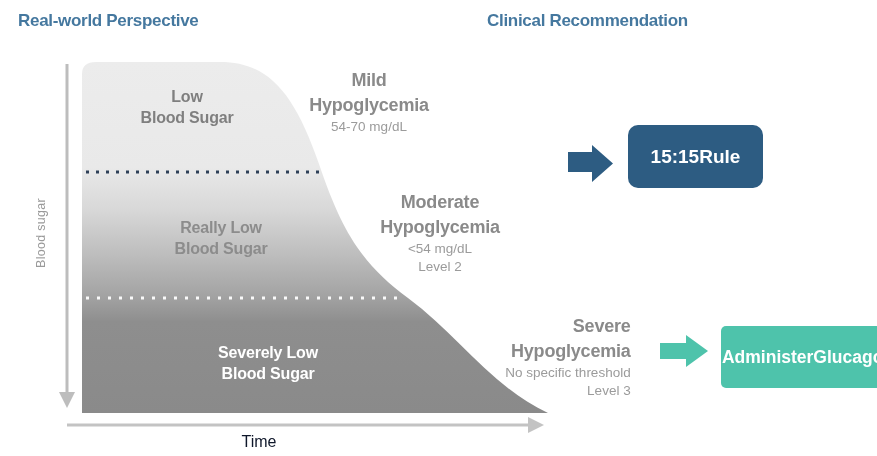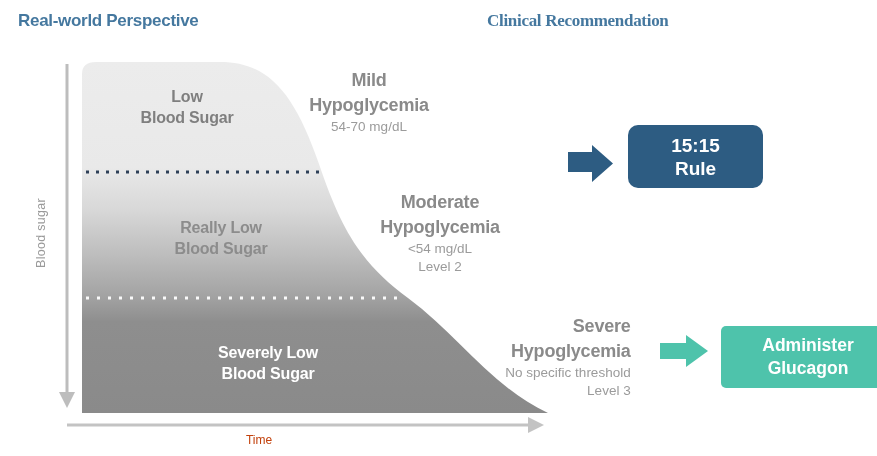--- a/index.html
+++ b/index.html
@@ -22,47 +22,47 @@
   .classification{
     position:absolute;transform:translateX(-50%);text-align:center;white-space:nowrap;
   }
   .classification .cname{
     font-size:18px;font-weight:bold;color:#8a8a8a;line-height:25px;letter-spacing:-0.2px;
   }
   .classification .csub{
     font-size:13.5px;color:#9b9b9b;line-height:17.5px;
   }
   .pill{
-    position:absolute;display:flex;flex-direction:column;align-items:center;justify-content:center;
+    position:absolute;display:flex;flex-direction:row;align-items:center;justify-content:center;
     color:#ffffff;font-weight:bold;text-align:center;
   }
   .pill.navy{
     left:628px;top:125px;width:135px;height:63px;background:#2d5c82;border-radius:10px;
     font-size:19px;line-height:23px;
   }
   .pill.teal{
     left:721px;top:326px;width:174px;height:62px;background:#4ec3ab;border-radius:5px;
     font-size:17.5px;line-height:23px;
   }
   .y-axis-label{
     position:absolute;left:41px;top:233px;transform:translate(-50%,-50%) rotate(-90deg);
     font-size:12.5px;color:#9a9a9a;white-space:nowrap;letter-spacing:0.3px;
   }
   .x-axis-label{
     position:absolute;left:259px;top:433px;transform:translateX(-50%);
-    font-size:12px;color:#c2410c;white-space:nowrap;text-align:center;
+    font-size:16px;color:#0f172a;white-space:nowrap;text-align:center;
   }
 </style>
 </head>
 <body>
 
 <div class="stage">
 
   <div class="abs section-title" style="left:18px;top:11px;">Real-world Perspective</div>
-  <div class="abs section-title" style="left:487px;top:11px;font-family:Liberation Serif, serif;">Clinical Recommendation</div>
+  <div class="abs section-title" style="left:487px;top:11px;">Clinical Recommendation</div>
 
   <svg class="diagram-svg" viewBox="0 0 877 456">
     <defs>
       <linearGradient id="zoneGrad" x1="0" y1="62" x2="0" y2="413" gradientUnits="userSpaceOnUse">
         <stop offset="0" stop-color="#ececec"></stop>
         <stop offset="0.30" stop-color="#e9e9e9"></stop>
         <stop offset="0.42" stop-color="#d8d8d8"></stop>
         <stop offset="0.55" stop-color="#bdbdbd"></stop>
         <stop offset="0.67" stop-color="#a2a2a2"></stop>
         <stop offset="0.74" stop-color="#8e8e8e"></stop>

